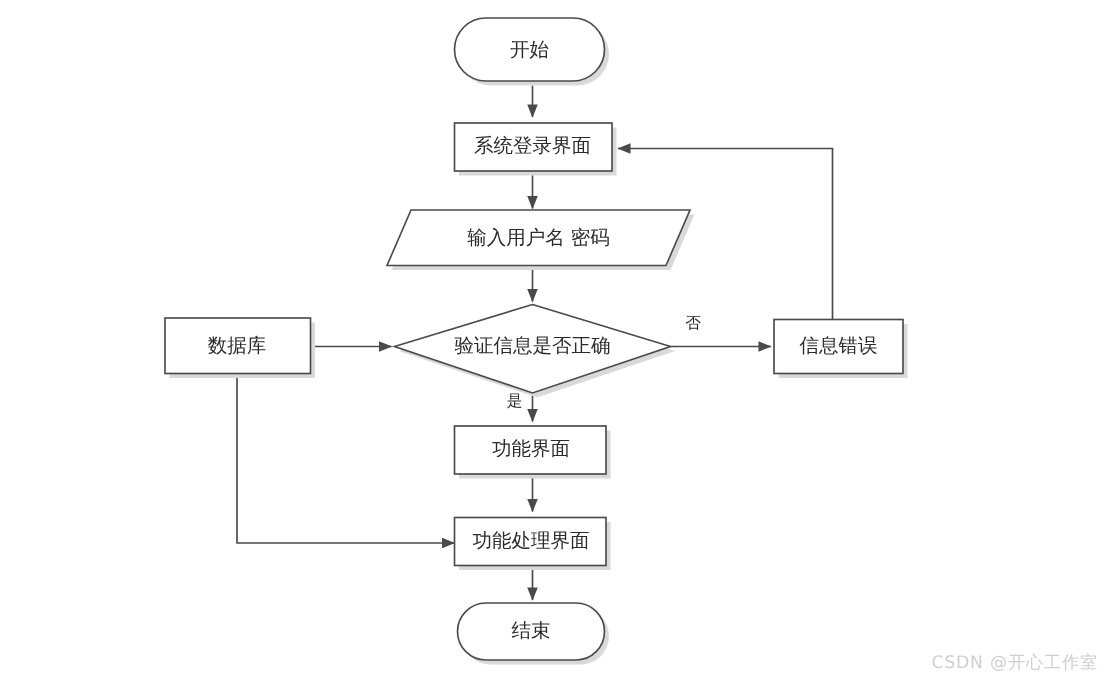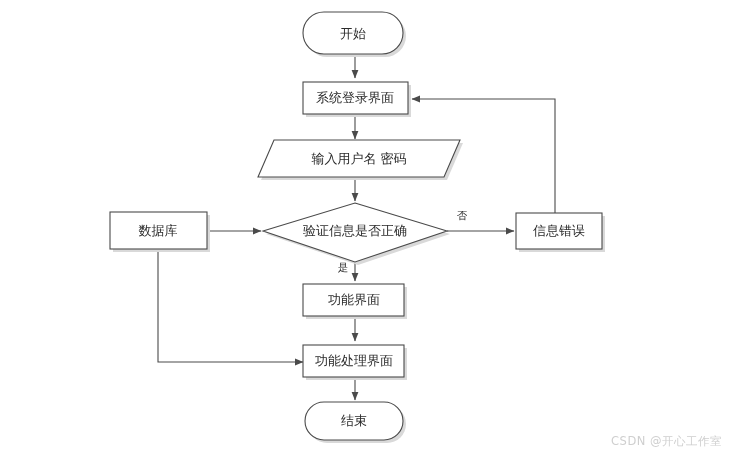--- a/index.html
+++ b/index.html
@@ -47,21 +47,21 @@
   }
   .edge-label {
     font-family: "DejaVu Sans", "Liberation Sans", sans-serif;
     font-size: 10.5px;
     fill: #2b2b2b;
     text-anchor: middle;
     dominant-baseline: middle;
   }
   .watermark {
     position: absolute;
-    right: 18px;
+    right: 8px;
     bottom: 6px;
     font-family: "DejaVu Sans", "Liberation Sans", sans-serif;
     font-size: 11.5px;
     color: #cfcfcf;
     letter-spacing: 0.5px;
     user-select: none;
   }
 </style>
 </head>
 <body>

